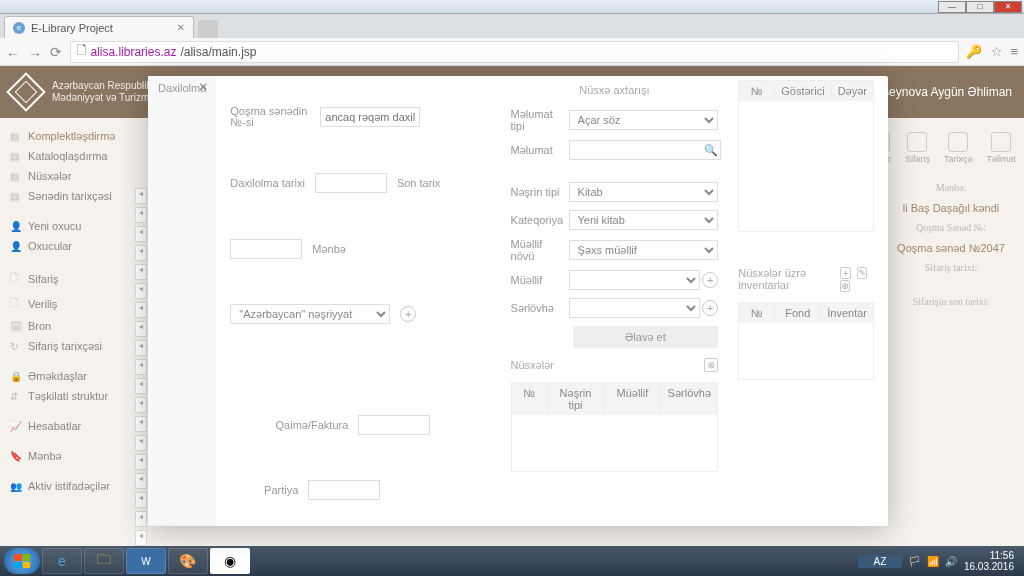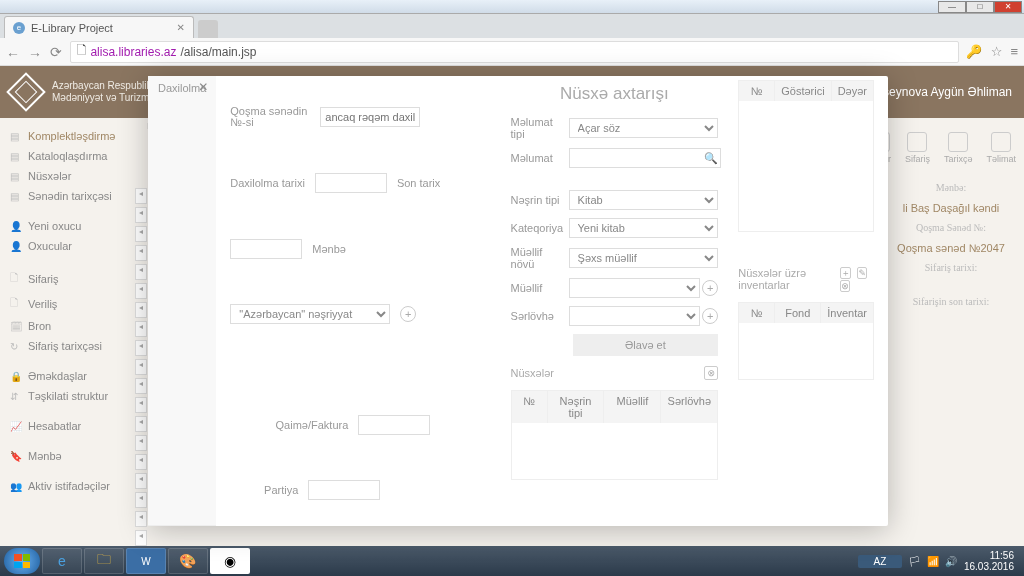--- a/index.html
+++ b/index.html
@@ -72,21 +72,21 @@
 .m-top label { color: #999; }
 .m-top input, .m-top select { height: 20px; border: 1px solid #ddd; font-size: 11px; padding: 0 4px; color: #888; background: #fff; }
 .inp-sm { width: 100px; }
 .inp-xs { width: 72px; }
 .sel-src { width: 160px; }
 .add-circ { width: 16px; height: 16px; border: 1px solid #ccc; border-radius: 50%; font-size: 11px; text-align: center; line-height: 14px; color: #aaa; }
 
 .m-body { flex: 1; display: flex; padding: 4px 14px 8px; gap: 20px; }
 .col { flex: 1; display: flex; flex-direction: column; gap: 8px; }
 
-.panel-hdr { font-size: 17px; color: #aaa; text-align: center; padding: 4px; }
+.panel-hdr { font-size: 11px; color: #aaa; text-align: center; padding: 4px; }
 .panel-hdr-row { display: flex; justify-content: space-between; align-items: center; font-size: 11px; color: #aaa; padding: 2px 0; }
 .frm-row { display: flex; align-items: center; gap: 2px; font-size: 11px; color: #999; }
 .frm-row label { width: 56px; text-align: left; }
 .frm-row select, .frm-row input { flex: 1; height: 20px; border: 1px solid #ddd; font-size: 11px; padding: 0 4px; color: #888; background: #fff; }
 .search-ico { font-size: 11px; color: #aaa; margin-left: -18px; pointer-events: none; }
 
 .btn-add { background: #eee; border: none; height: 22px; font-size: 11px; color: #999; cursor: pointer; }
 
 .tbl { border: 1px solid #eee; font-size: 11px; }
 .tbl-head { display: flex; background: #f4f4f4; color: #888; }

